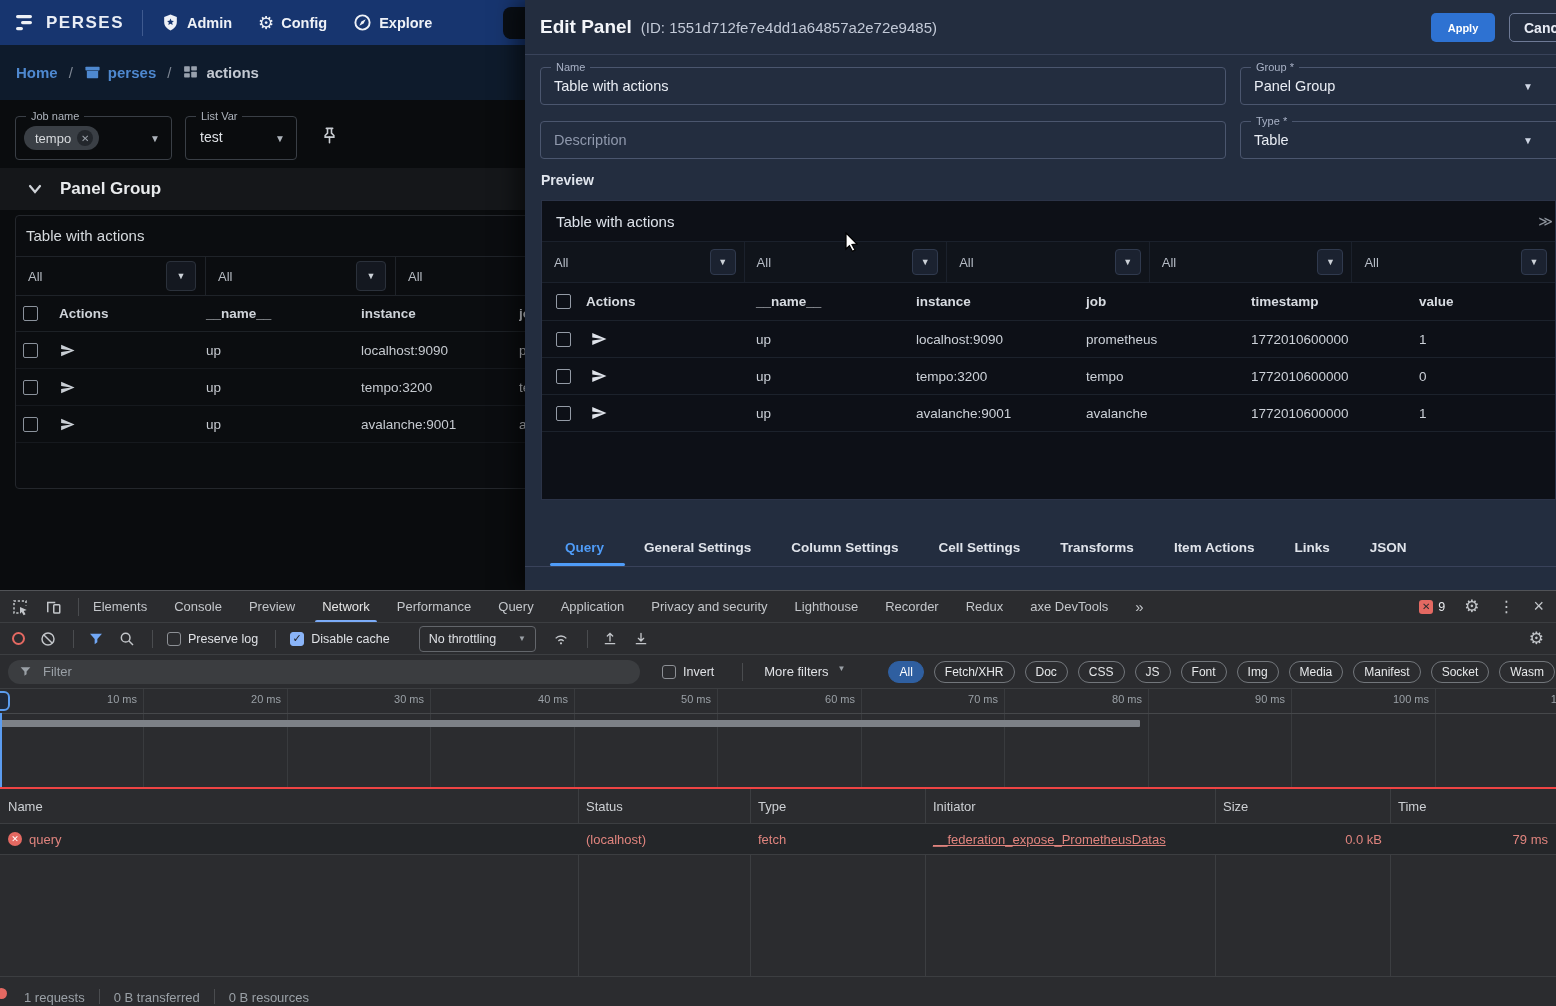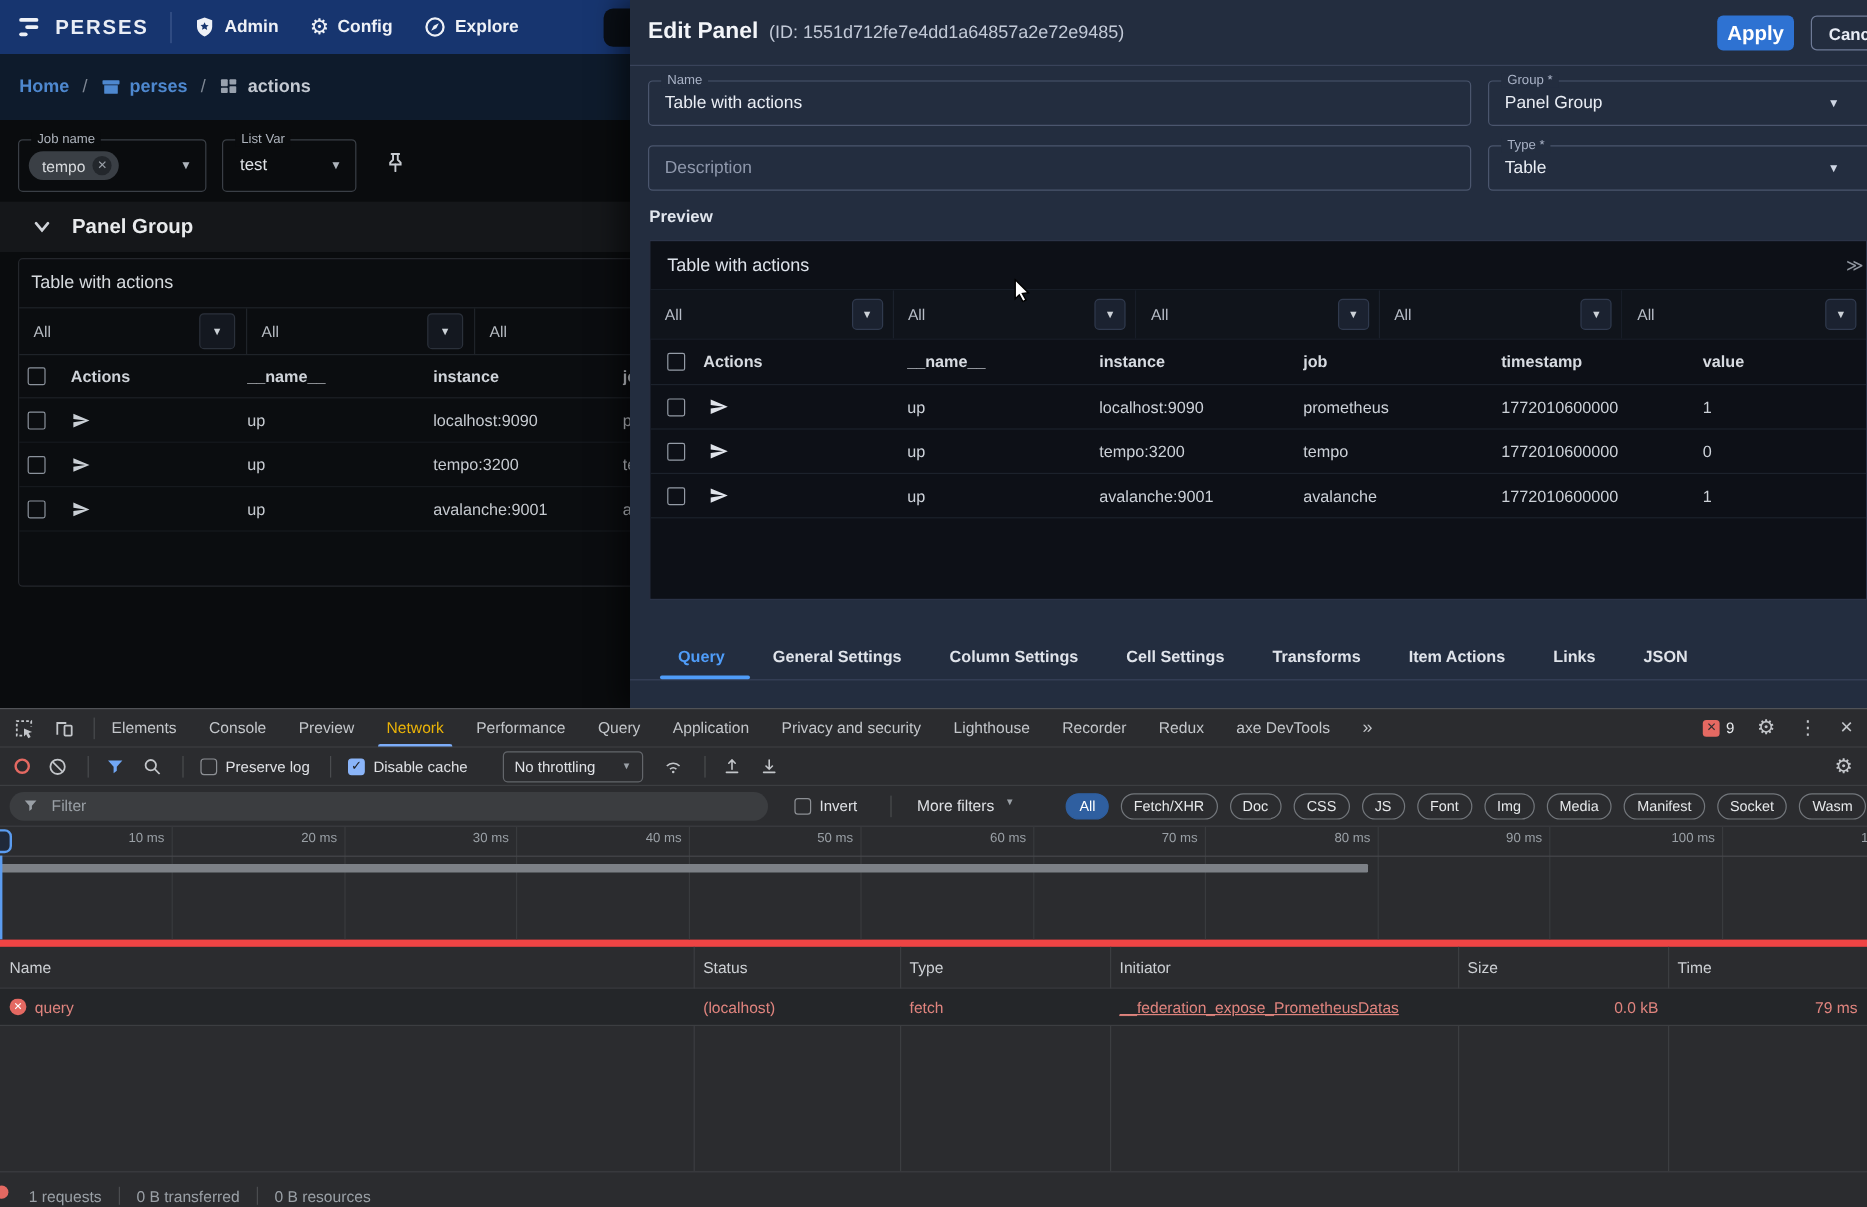--- a/index.html
+++ b/index.html
@@ -39,21 +39,21 @@
   .c-act{width:147px;flex:none;}
   .c-name{width:155px;flex:none;}
   .c-inst{width:158px;flex:none;}
   .c-job{width:120px;flex:none;white-space:nowrap;overflow:hidden;}
 
   
   .drawer{position:absolute;left:525px;top:0;width:1031px;height:590px;background:#232d3f;z-index:3;box-shadow:-10px 0 20px rgba(0,0,0,.5);}
   .dh{height:55px;border-bottom:1px solid #39435a;display:flex;align-items:center;padding-left:15px;box-sizing:border-box;}
   .dh-title{font-size:19px;font-weight:700;color:#f3f5f9;}
   .dh-id{font-size:15px;color:#c2c9d7;margin-left:9px;}
-  .btn-apply{position:absolute;left:906px;top:13px;width:64px;height:29px;background:#2e72d2;border:none;border-radius:5px;color:#fff;font-weight:700;font-size:17px;font-family:inherit;}
+  .btn-apply{position:absolute;left:906px;top:13px;width:64px;height:29px;background:#2e72d2;border:none;border-radius:5px;color:#fff;font-weight:700;font-size:11px;font-family:inherit;}
   .btn-cancel{position:absolute;left:984px;top:13px;width:86px;height:29px;background:transparent;border:1px solid #6e7a96;border-radius:5px;color:#e8ecf5;font-weight:700;font-size:14px;font-family:inherit;text-align:left;padding-left:14px;}
   .fld{position:absolute;border:1px solid #4b566e;border-radius:4px;background:#232d3f;height:38px;box-sizing:border-box;}
   .fld-label{position:absolute;top:-7px;left:10px;background:#232d3f;padding:0 5px;font-size:11px;color:#a9b2c6;white-space:nowrap;}
   .fld-input{position:absolute;left:0;top:0;width:100%;height:100%;background:transparent;border:none;outline:none;color:#e9edf4;font-size:14.5px;padding:0 0 0 13px;font-family:inherit;box-sizing:border-box;}
   .fld-input::placeholder{color:#8f98ac;opacity:1;}
   .fld-val{position:absolute;left:13px;top:0;height:100%;display:flex;align-items:center;color:#e9edf4;font-size:14.5px;}
   .fld-caret{position:absolute;right:16px;top:13px;color:#cfd6e4;font-size:10px;}
   .pv-label{position:absolute;left:16px;top:172px;font-size:14px;font-weight:700;color:#e0e5ed;}
   .pv{position:absolute;left:16px;top:200px;width:1015px;height:300px;background:#0d1017;border:1px solid #2b3347;box-sizing:border-box;overflow:hidden;}
   .pv-head{height:40px;border-bottom:1px solid #1b212c;display:flex;align-items:center;padding-left:14px;position:relative;}
@@ -78,41 +78,41 @@
   .tab.on{color:#4f9cf8;}
   .tab-underline{position:absolute;left:25px;top:563px;width:75px;height:3px;background:#4f9cf8;border-radius:2px;}
   .tab-divider{position:absolute;left:0;top:566px;width:1031px;height:1px;background:#39425a;}
 
   
   .dt{position:absolute;left:0;top:590px;width:1556px;height:416px;background:#2b2c2f;border-top:1px solid #515357;z-index:5;color:#c3c6ca;box-sizing:border-box;}
   .dt-tabs{height:32px;border-bottom:1px solid #3c3e41;display:flex;align-items:center;padding:0 12px 0 10px;box-sizing:border-box;}
   .dt-ic{width:20px;height:20px;display:flex;align-items:center;justify-content:center;margin-right:13px;flex:none;}
   .dt-vdiv{width:1px;height:18px;background:#4a4c4f;margin:0 14px 0 2px;flex:none;}
   .dtab{font-size:13px;color:#c3c6ca;margin-right:27px;height:31px;display:flex;align-items:center;position:relative;white-space:nowrap;flex:none;}
-  .dtab.on{color:#eab308;}
+  .dtab.on{color:#e5e5e5;}
   .dtab.on::after{content:"";position:absolute;left:-7px;right:-7px;bottom:0;height:2px;background:#7cacf8;border-radius:2px 2px 0 0;}
   .dt-more{font-size:15px;color:#c3c6ca;margin-right:10px;}
   .dt-right{margin-left:auto;display:flex;align-items:center;gap:19px;}
   .err-badge{display:flex;align-items:center;gap:5px;font-size:12.5px;color:#e8eaed;}
   .err-ic{width:14px;height:14px;border-radius:3px;background:#e46962;color:#2b2c2f;font-size:10px;font-weight:700;display:flex;align-items:center;justify-content:center;}
   .glyph{color:#c3c6ca;}
   .dt-toolbar{height:32px;border-bottom:1px solid #3c3e41;display:flex;align-items:center;padding:0 12px 0 12px;gap:0;box-sizing:border-box;}
   .tb-gap{margin-right:15px;flex:none;display:flex;align-items:flex-start;}
   .rec{width:13px;height:13px;border:2.5px solid #e46962;border-radius:50%;box-sizing:border-box;}
   .cbx{width:14px;height:14px;border:1.5px solid #8d9095;border-radius:3px;box-sizing:border-box;flex:none;}
   .cbx.checked{background:#8ab4f8;border-color:#8ab4f8;color:#202124;font-size:11px;font-weight:700;display:flex;align-items:center;justify-content:center;}
   .tb-label{font-size:12.5px;color:#dfe1e5;margin-left:7px;}
   .throttle{display:flex;align-items:center;gap:22px;border:1px solid #63666b;border-radius:4px;height:24px;padding:0 9px;font-size:12.5px;color:#dfe1e5;margin-left:14px;}
   .dt-filterbar{height:34px;border-bottom:1px solid #3c3e41;display:flex;align-items:center;padding-left:8px;box-sizing:border-box;}
   .fpill{width:632px;height:24px;border-radius:12px;background:#3b3d40;display:flex;align-items:center;gap:9px;padding-left:11px;box-sizing:border-box;flex:none;}
   .fpill input{background:transparent;border:none;outline:none;color:#e8eaed;font-size:13px;font-family:inherit;width:540px;}
   .fpill input::placeholder{color:#9aa0a6;opacity:1;}
   .nchip{height:22px;border:1px solid #72767b;border-radius:12px;padding:0 10px;display:flex;align-items:center;font-size:12px;color:#e6e8ea;white-space:nowrap;box-sizing:border-box;flex:none;}
   .nchip.on{background:#2f5fa0;border-color:#2f5fa0;color:#fff;}
-  .dt-ov{position:relative;height:100px;border-bottom:6px solid #ef4444;overflow:hidden;box-sizing:border-box;}
+  .dt-ov{position:relative;height:100px;border-bottom:2px solid #ef4444;overflow:hidden;box-sizing:border-box;}
   .gl{position:absolute;top:0;bottom:0;width:1px;background:#393b3e;}
   .tk{position:absolute;top:4px;width:80px;text-align:right;font-size:11px;color:#9aa0a6;white-space:nowrap;}
   .ov-ruler{position:absolute;left:0;top:24px;width:1556px;height:1px;background:#46484b;}
   .ov-bar{position:absolute;left:0;top:31px;width:1140px;height:7px;background:#7d8187;border-radius:1px;}
   .ov-handle{position:absolute;left:-12px;top:2px;width:22px;height:20px;border:2px solid #5b9cf0;border-radius:6px;background:#20293a;box-sizing:border-box;}
   .ov-line{position:absolute;left:0;top:24px;bottom:0;width:2px;background:#5b9cf0;}
   .dt-table{position:relative;height:187px;box-sizing:border-box;}
   .coldiv{position:absolute;top:0;height:187px;width:1px;background:#3c3e41;}
   .nh{height:34px;border-bottom:1px solid #3c3e41;display:flex;align-items:center;font-size:13px;color:#cdd0d4;position:relative;}
   .nr{height:30px;border-bottom:1px solid #3c3e41;display:flex;align-items:center;background:#242629;color:#e0847e;font-size:13px;position:relative;}

